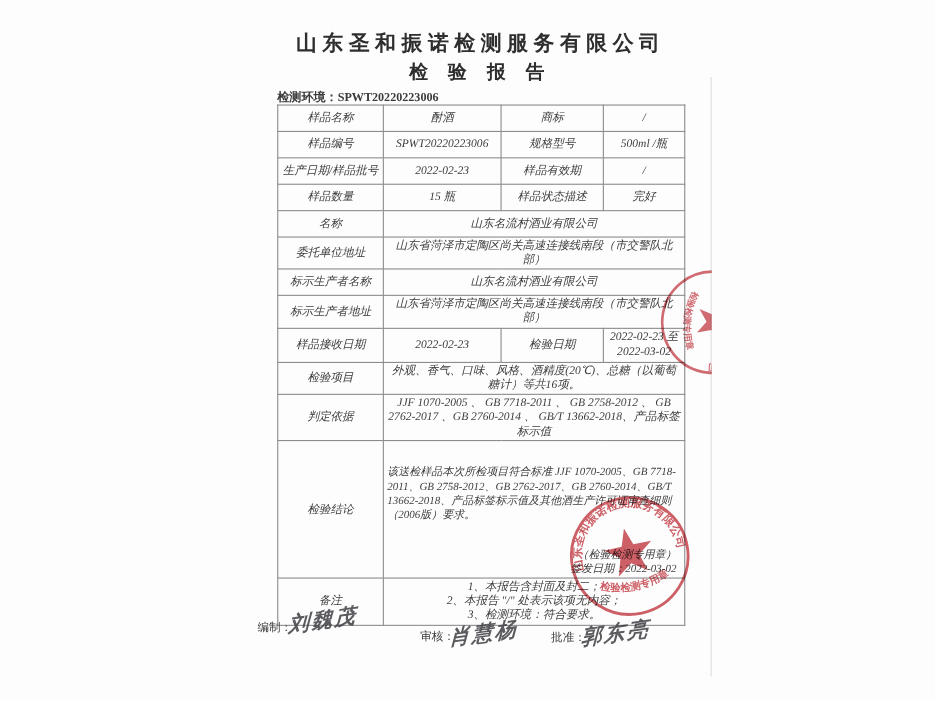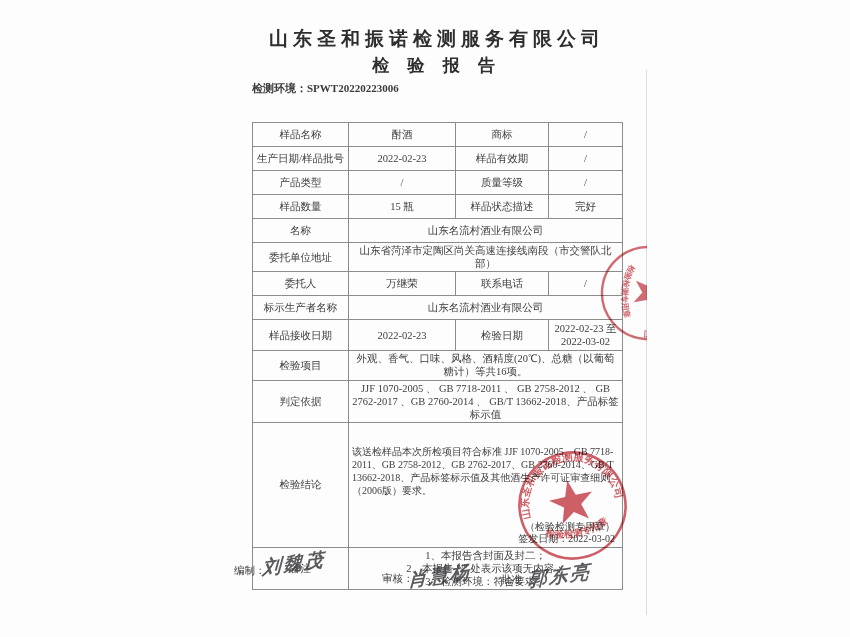--- a/index.html
+++ b/index.html
@@ -7,21 +7,21 @@
        font-family:"Liberation Serif",serif;color:#3d3d3d;}
   .page{position:absolute;inset:0;}
 
   .company-title{position:absolute;left:240px;top:26px;width:394px;text-align:center;
     font-size:19px;font-weight:bold;letter-spacing:5px;color:#2e2e2e;}
   .report-title{position:absolute;left:240px;top:54px;width:394px;text-align:center;
     font-size:17px;font-weight:bold;letter-spacing:7px;color:#2e2e2e;}
   .report-no{position:absolute;left:252px;top:81px;font-size:11px;font-weight:bold;color:#3a3a3a;}
   .pagination{position:absolute;left:252px;top:88px;width:370px;text-align:right;font-size:11px;color:#3a3a3a;}
 
-  table.report{position:absolute;left:252px;top:122px;width:370px;border-collapse:collapse;table-layout:fixed;}
+  table.report{position:absolute;left:252px;top:95px;width:370px;border-collapse:collapse;table-layout:fixed;font-style:italic;}
   table.report td{border:1px solid #8c8c8c;font-size:10.5px;color:#3d3d3d;
     padding:1px 3px;text-align:center;vertical-align:middle;overflow:hidden;line-height:1.25;}
   td.tl{text-align:left;padding-left:6px;}
   .pre{white-space:pre-line;}
   .small{font-size:10px;letter-spacing:0;}
   .concl-text{text-align:left;font-size:10px;line-height:1.3;margin-top:21px;}
   .concl-note{text-align:right;font-size:10px;margin-top:24px;padding-right:4px;}
   .concl-date{text-align:right;font-size:10px;padding-right:4px;}
 
   .sig-label{position:absolute;font-size:10.5px;color:#3a3a3a;}
@@ -55,54 +55,52 @@
         <col style="width:74px">
       </colgroup>
     <tbody>
       <tr style="height:24px">
         <td>样品名称</td>
         <td>酎酒</td>
         <td>商标</td>
         <td>/</td>
       </tr>
       <tr style="height:24px">
+        <td>样品编号</td>
+        <td>SPWT20220223006</td>
+        <td>规格型号</td>
+        <td>500ml /瓶</td>
+      </tr>
+      <tr style="height:24px">
         <td class="small">生产日期/样品批号</td>
         <td>2022-02-23</td>
         <td>样品有效期</td>
-        <td>/</td>
-      </tr>
-      <tr style="height:24px">
-        <td>产品类型</td>
-        <td>/</td>
-        <td>质量等级</td>
         <td>/</td>
       </tr>
       <tr style="height:24px">
         <td>样品数量</td>
         <td>15 瓶</td>
         <td class="small">样品状态描述</td>
         <td>完好</td>
       </tr>
       <tr style="height:24px">
         <td>名称</td>
         <td colspan="3">山东名流村酒业有限公司</td>
       </tr>
       <tr style="height:24px">
         <td>委托单位地址</td>
         <td colspan="3" class="small">山东省菏泽市定陶区尚关高速连接线南段（市交警队北部）</td>
       </tr>
       <tr style="height:24px">
-        <td>委托人</td>
-        <td>万继荣</td>
-        <td>联系电话</td>
-        <td>/</td>
+        <td class="small">标示生产者名称</td>
+        <td colspan="3">山东名流村酒业有限公司</td>
       </tr>
       <tr style="height:24px">
-        <td class="small">标示生产者名称</td>
-        <td colspan="3">山东名流村酒业有限公司</td>
+        <td class="small">标示生产者地址</td>
+        <td colspan="3" class="small">山东省菏泽市定陶区尚关高速连接线南段（市交警队北部）</td>
       </tr>
       <tr style="height:31px">
         <td>样品接收日期</td>
         <td>2022-02-23</td>
         <td>检验日期</td>
         <td class="pre small">2022-02-23 至
 2022-03-02</td>
       </tr>
       <tr style="height:29px">
         <td>检验项目</td>

